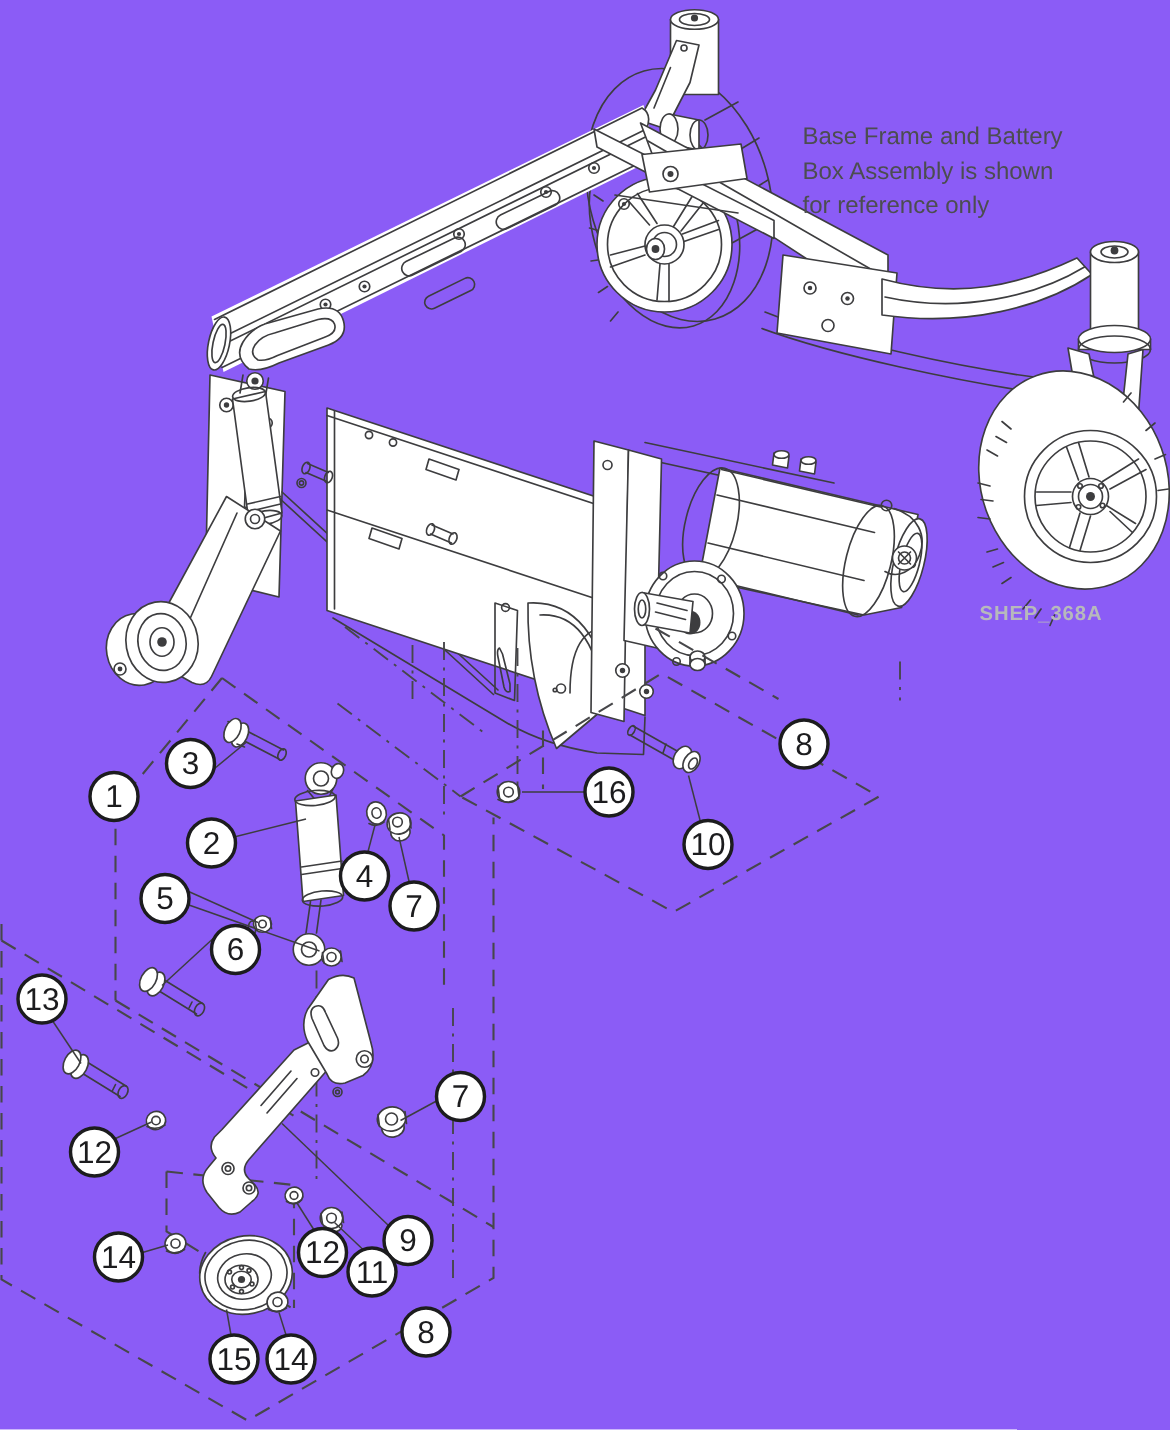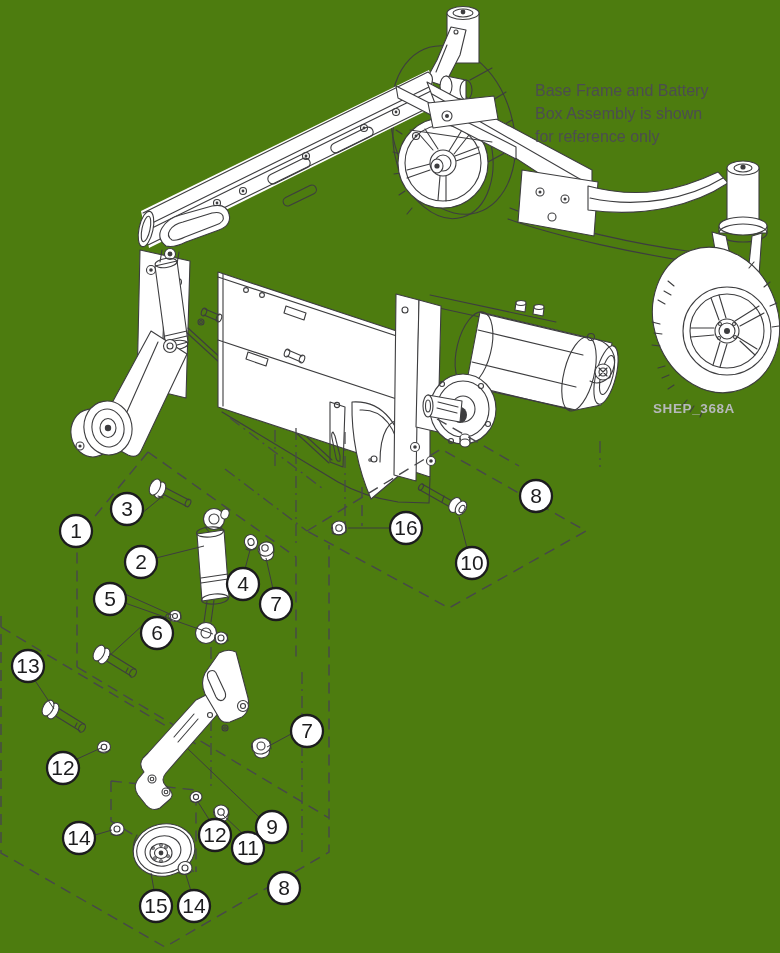--- a/index.html
+++ b/index.html
@@ -1,16 +1,16 @@
 <!DOCTYPE html>
 <html><head>
 <meta charset="utf-8">
 <style>
   html,body{margin:0;padding:0;background:#fff;}
-  .stage{position:relative;width:780px;height:953px;background:#4d7c0f;overflow:hidden;
+  .stage{position:relative;width:780px;height:953px;background:#8b5cf6;overflow:hidden;
          font-family:"Liberation Sans",sans-serif;}
   svg{display:block}
   .ln{fill:none;stroke:#3d3d3f;stroke-width:1.1;stroke-linecap:round;stroke-linejoin:round}
   .fw{fill:#ffffff;stroke:#3d3d3f;stroke-width:1.1;stroke-linejoin:round}
   .dk{fill:#3d3d3f;stroke:none}
   .dsh{fill:none;stroke:#47474a;stroke-width:1.4;stroke-dasharray:11 7;stroke-linecap:butt}
   .ddot{fill:none;stroke:#47474a;stroke-width:1.25;stroke-dasharray:12 5 2 5;stroke-linecap:butt}
   .leader{stroke:#3d3d3f;stroke-width:1;fill:none}
   .callout circle{fill:#fff;stroke:#1c1c1e;stroke-width:2.3}
   .callout text{font-family:"Liberation Sans",sans-serif;font-size:21px;fill:#1c1c1e;text-anchor:middle}

